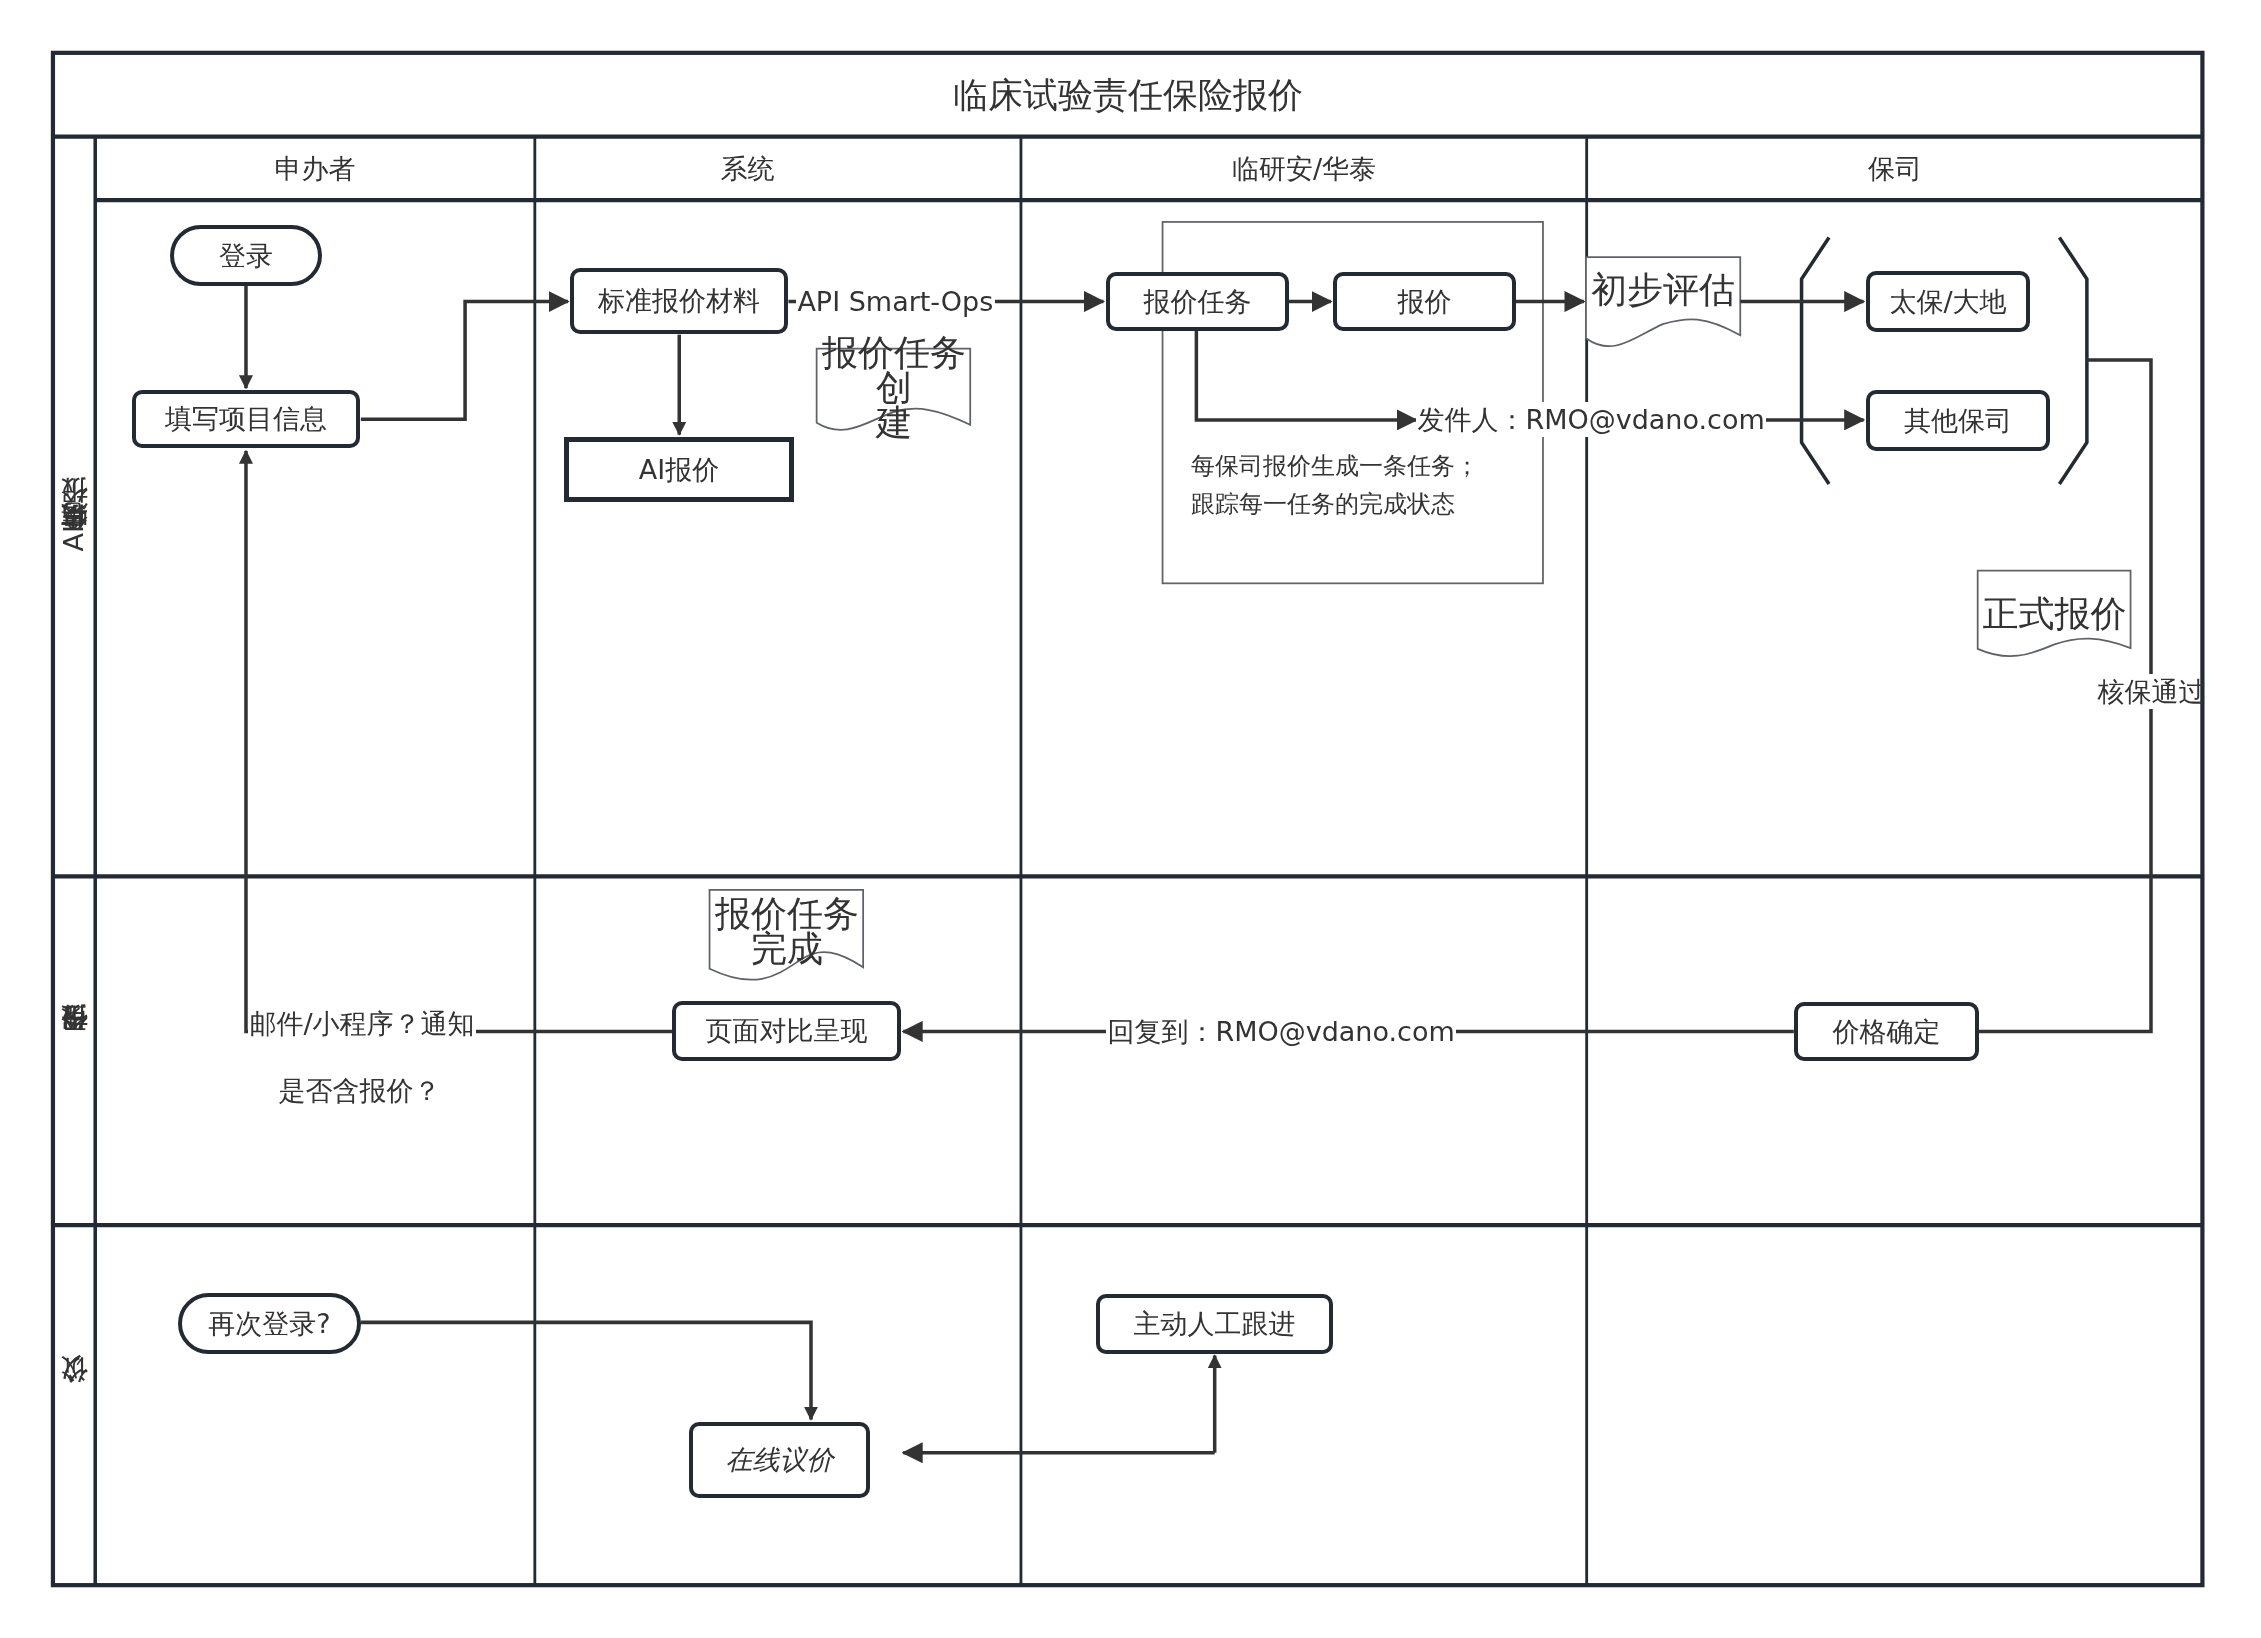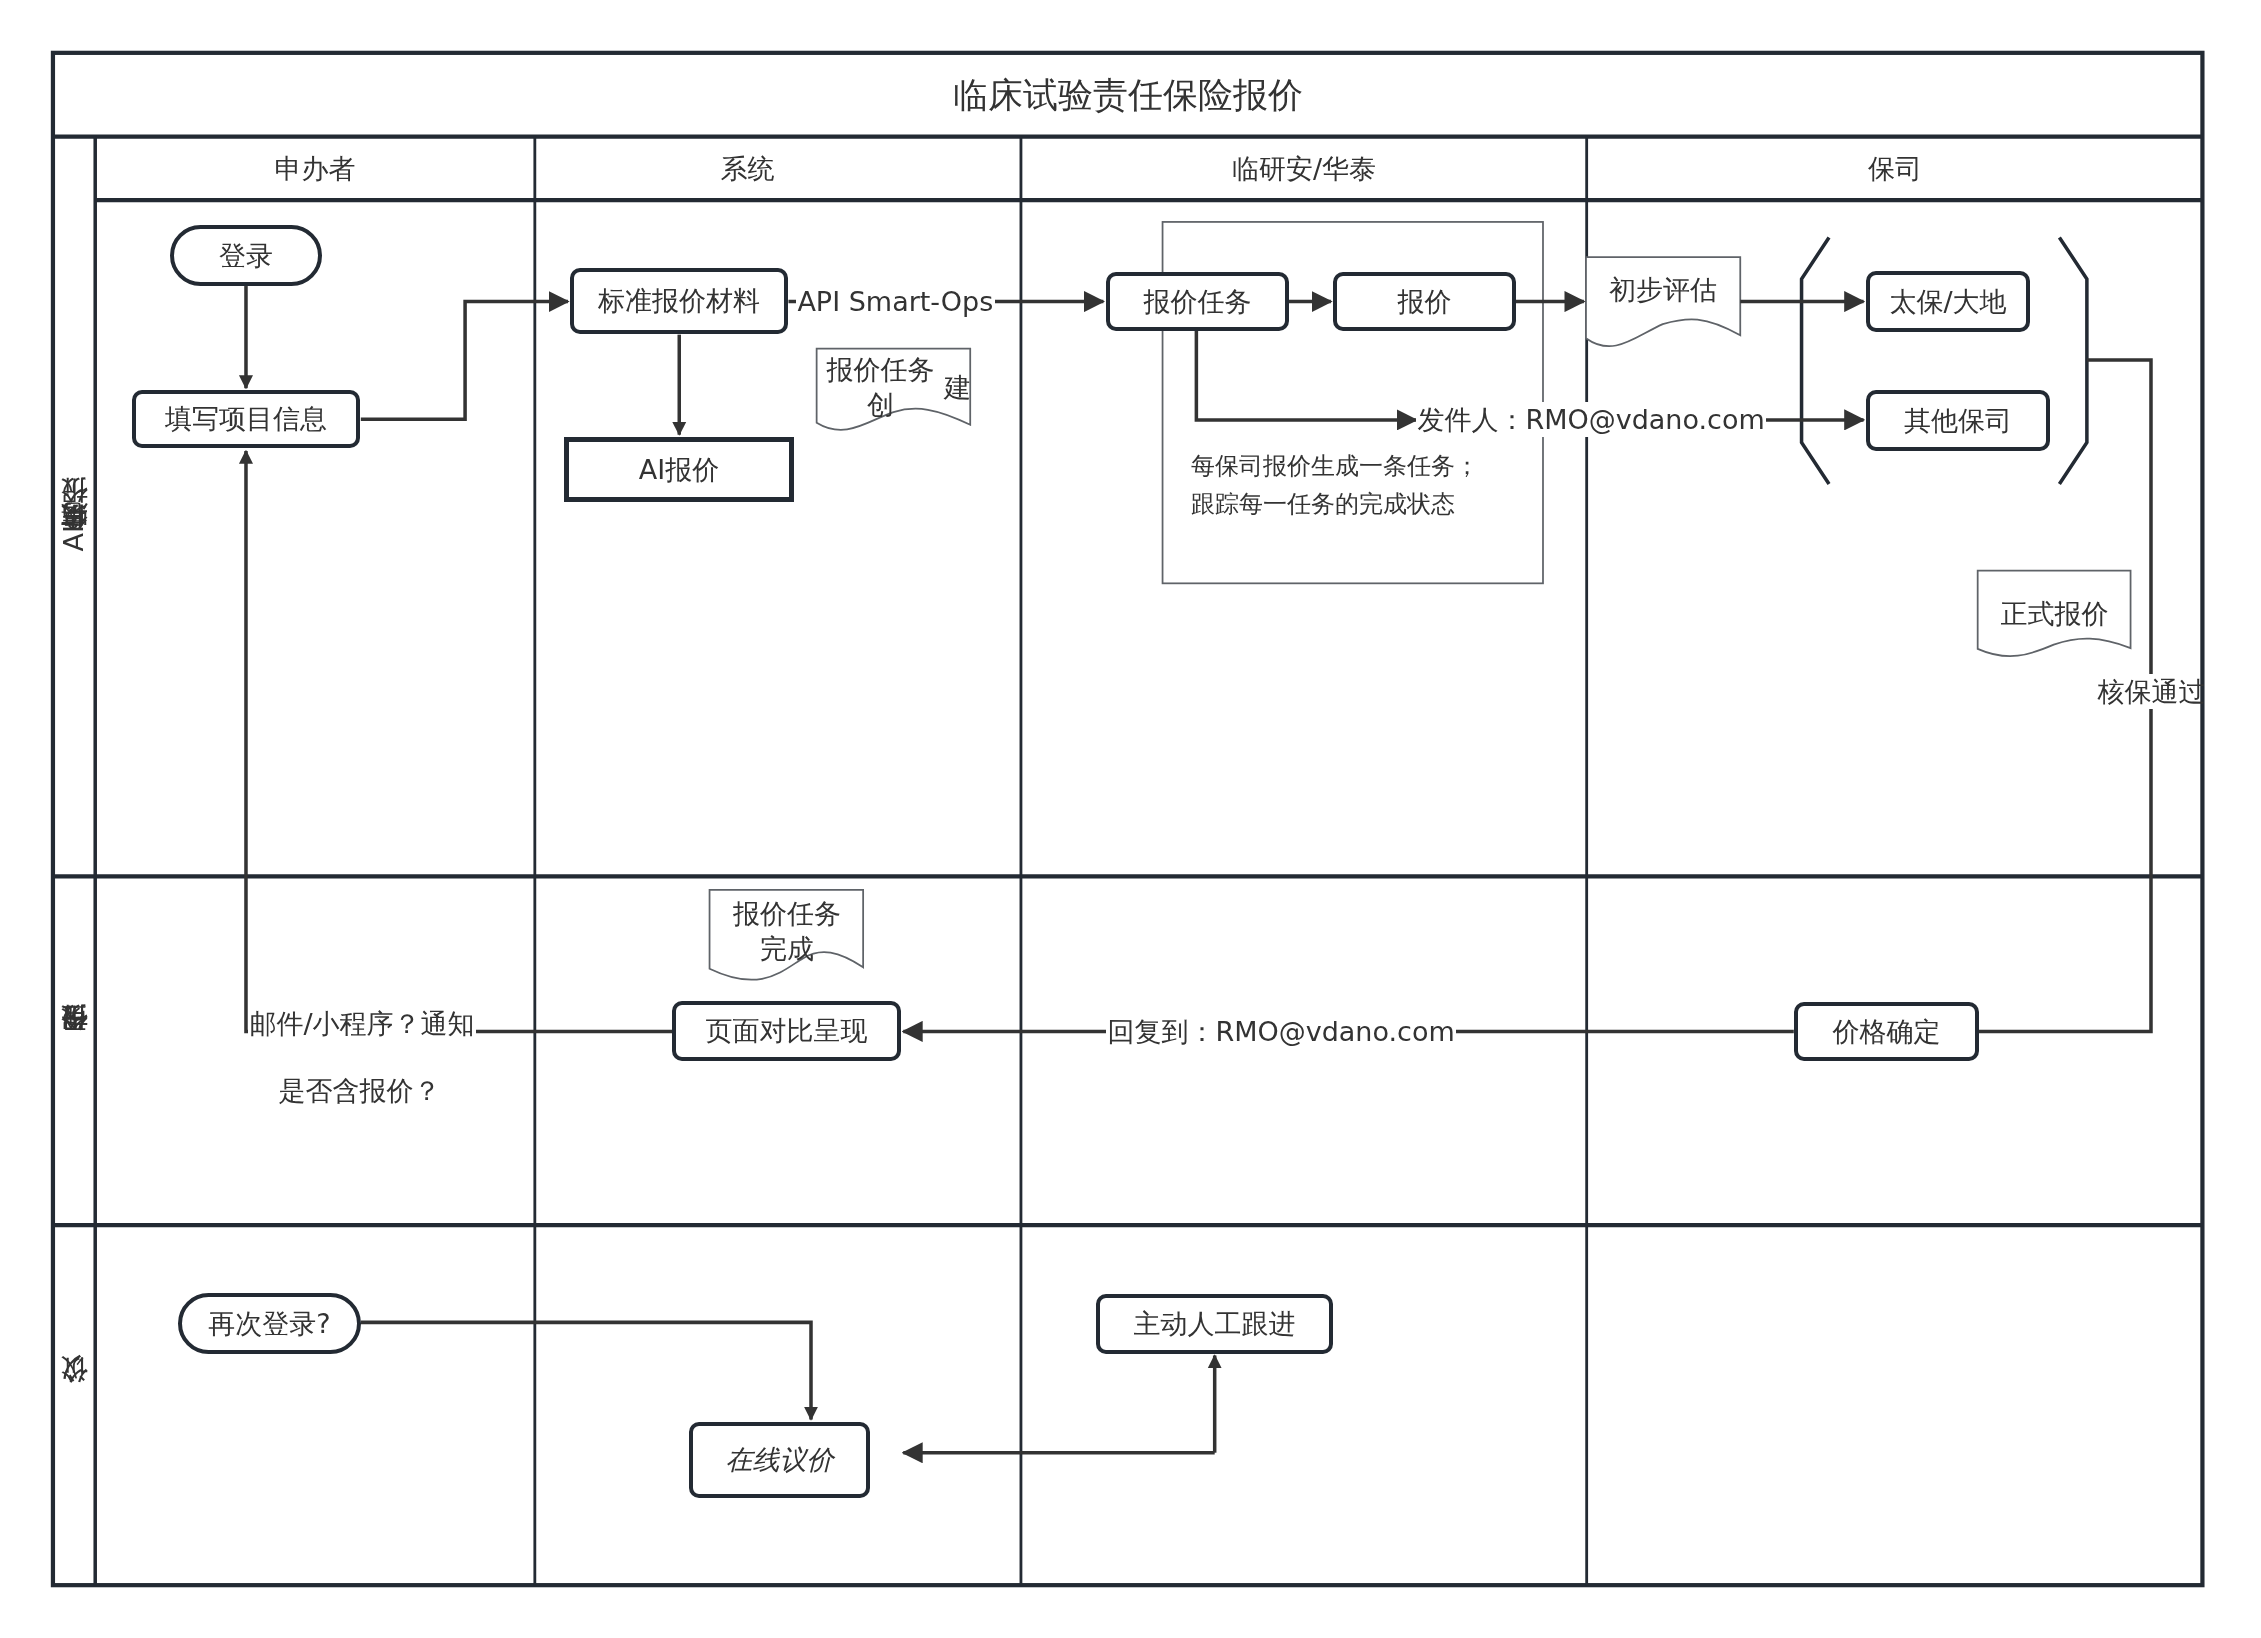--- a/index.html
+++ b/index.html
@@ -6,21 +6,21 @@
   body { width: 2261px; height: 1638px; position: relative; overflow: hidden;
          font-family: "DejaVu Sans", "Liberation Sans", sans-serif; color: #333333; }
   #diagram { position: absolute; left: 0; top: 0; }
   .abs { position: absolute; box-sizing: border-box; display: flex; align-items: center; justify-content: center; text-align: center; color: #333333; }
   .title { font-size: 35px; }
   .col-head { font-size: 27px; }
   .lane-label { font-size: 27px; writing-mode: vertical-rl; transform: rotate(180deg); }
   .node { border: 4.2px solid #232a33; border-radius: 10px; background: #fff; font-size: 27px; }
   .node.pill { border-radius: 32px; }
   .node.square { border-radius: 0; border-width: 5px; }
-  .doc-text { font-size: 27px; line-height: 35px; justify-content: center; }
+  .doc-text { font-size: 36px; line-height: 35px; justify-content: center; }
   .edge-label { font-size: 27px; background: #fff; white-space: nowrap; padding: 0 1.4px; }
   .note { font-size: 24px; line-height: 32px; text-align: left; justify-content: space-between; align-items: flex-start; }
 </style>
 </head>
 <body>
 
 <svg id="diagram" width="2261" height="1638" viewBox="0 0 3209 2325" xmlns="http://www.w3.org/2000/svg">
   <defs>
     <marker id="arrow" viewBox="0 0 12 12" refX="11" refY="6" markerWidth="6" markerHeight="6" orient="auto-start-reverse" markerUnits="strokeWidth">
       <path d="M0,0 L12,6 L0,12 z" fill="#333333"></path>
@@ -98,21 +98,21 @@
 <div class="abs node" style="left:1106px;top:272px;width:183px;height:59px;">报价任务</div>
 <div class="abs node" style="left:1333px;top:272px;width:183px;height:59px;">报价</div>
 <div class="abs node" style="left:1866px;top:271px;width:164px;height:61px;">太保/大地</div>
 <div class="abs node" style="left:1866px;top:390px;width:184px;height:61px;">其他保司</div>
 <div class="abs node" style="left:672px;top:1001px;width:229px;height:60px;">页面对比呈现</div>
 <div class="abs node" style="left:1794px;top:1002px;width:185px;height:59px;">价格确定</div>
 <div class="abs node pill" style="left:178px;top:1293px;width:183px;height:61px;">再次登录?</div>
 <div class="abs node" style="left:689px;top:1422px;width:181px;height:76px;font-style:italic;">在线议价</div>
 <div class="abs node" style="left:1096px;top:1294px;width:237px;height:60px;">主动人工跟进</div>
 
-<div class="abs doc-text" style="left:817px;top:352px;width:154px;height:70px;flex-direction:row;">
+<div class="abs doc-text" style="left:817px;top:352px;width:154px;height:70px;flex-direction:column;">
   <span>报价任务创</span>
   <span>建</span>
 </div>
 <div class="abs doc-text" style="left:1586px;top:261px;width:154px;height:56px;">
   <span>初步评估</span>
 </div>
 <div class="abs doc-text" style="left:1978px;top:585px;width:153px;height:56px;">
   <span>正式报价</span>
 </div>
 <div class="abs doc-text" style="left:710px;top:896px;width:154px;height:70px;flex-direction:column;">

